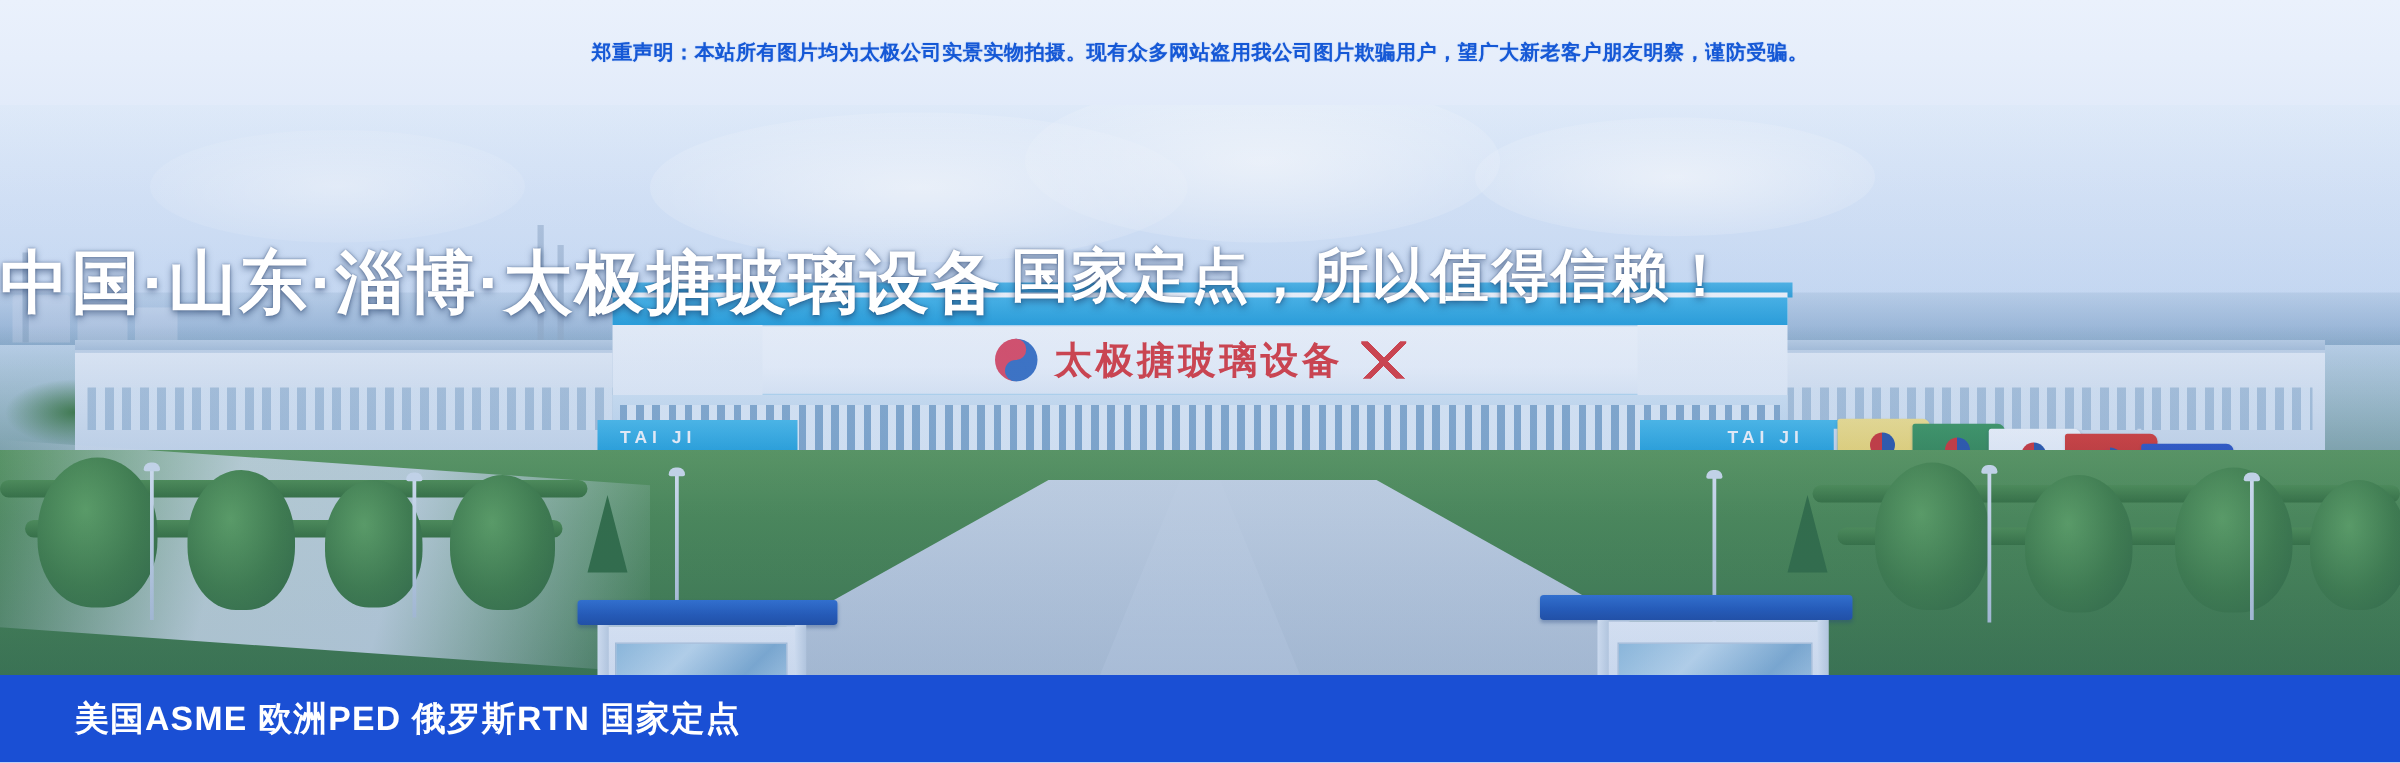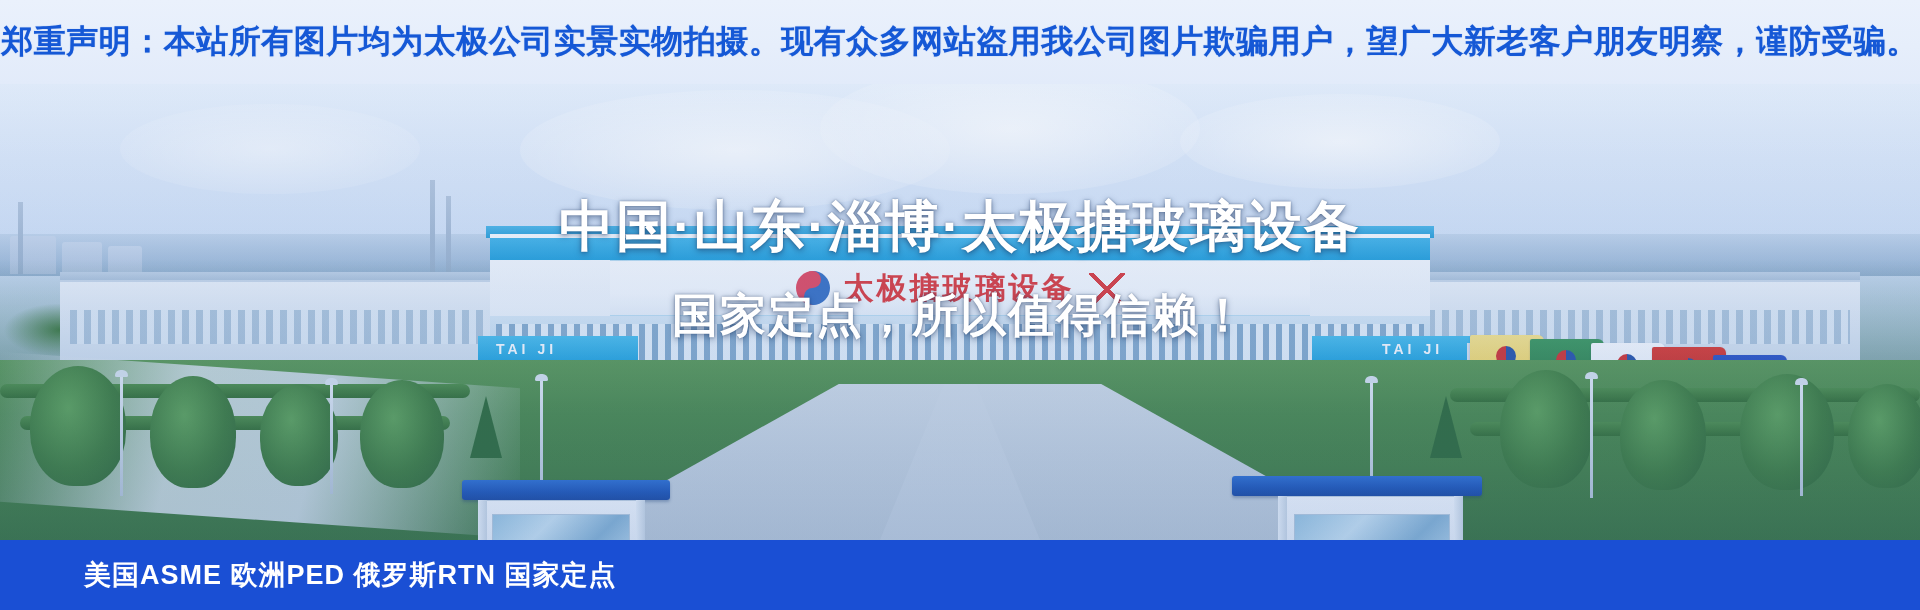--- a/index.html
+++ b/index.html
@@ -19,21 +19,21 @@
   
   .notice-strip {
     position: absolute; left: 0; top: 0;
     width: 1920px; height: 84px;
     background: linear-gradient(180deg,#eaf1fc 0%, #e6eefb 55%, #e2ebfa 100%);
     display: flex; align-items: center; justify-content: center;
     z-index: 40;
   }
   .notice-text {
     color: #1558d6;
-    font-size: 32px;
+    font-size: 16px;
     font-weight: 700;
     letter-spacing: 0.5px;
     white-space: nowrap;
     text-shadow: 0 0 1px rgba(21,88,214,.45);
   }
 
   
   .scene {
     position: absolute; left: 0; top: 84px;
     width: 1920px; height: 456px;
@@ -253,21 +253,21 @@
   
   .photo-tint {
     position:absolute; left:0; top:0; width:1920px; height:456px;
     background: linear-gradient(180deg, rgba(90,140,210,.10) 0%, rgba(70,120,200,.16) 45%, rgba(60,110,195,.20) 100%);
     pointer-events:none;
   }
 
   
   .headline {
     position:absolute; left:0; top:190px; width:1920px;
-    display:flex; flex-direction:column; align-items:center; gap:21px;
+    display:flex; flex-direction:row; gap:7px;
     z-index:30;
   }
   .headline-1 {
     color:#ffffff; font-size:55px; font-weight:700; letter-spacing:2px;
     white-space:nowrap;
     text-shadow: 0 2px 6px rgba(20,45,90,.55), 0 0 2px rgba(20,45,90,.5);
   }
   .headline-2 {
     color:#ffffff; font-size:46px; font-weight:700; letter-spacing:2px;
     white-space:nowrap;
@@ -275,21 +275,21 @@
   }
 
   
   .footer-bar {
     position:absolute; left:0; top:540px; width:1920px; height:70px;
     background:#1a4fd4;
     display:flex; align-items:center; z-index:40;
   }
   .footer-left {
     color:#ffffff; font-size:27px; font-weight:700; letter-spacing:1px;
-    white-space:nowrap; margin-left:84px;
+    white-space:nowrap; margin-left:60px;
   }
   .footer-right {
     color:#ffffff; font-size:25px; font-weight:700; letter-spacing:1px;
     white-space:nowrap; margin-left:auto; margin-right:74px;
   }
 </style>
 </head>
 <body>
 
 <div class="banner">

